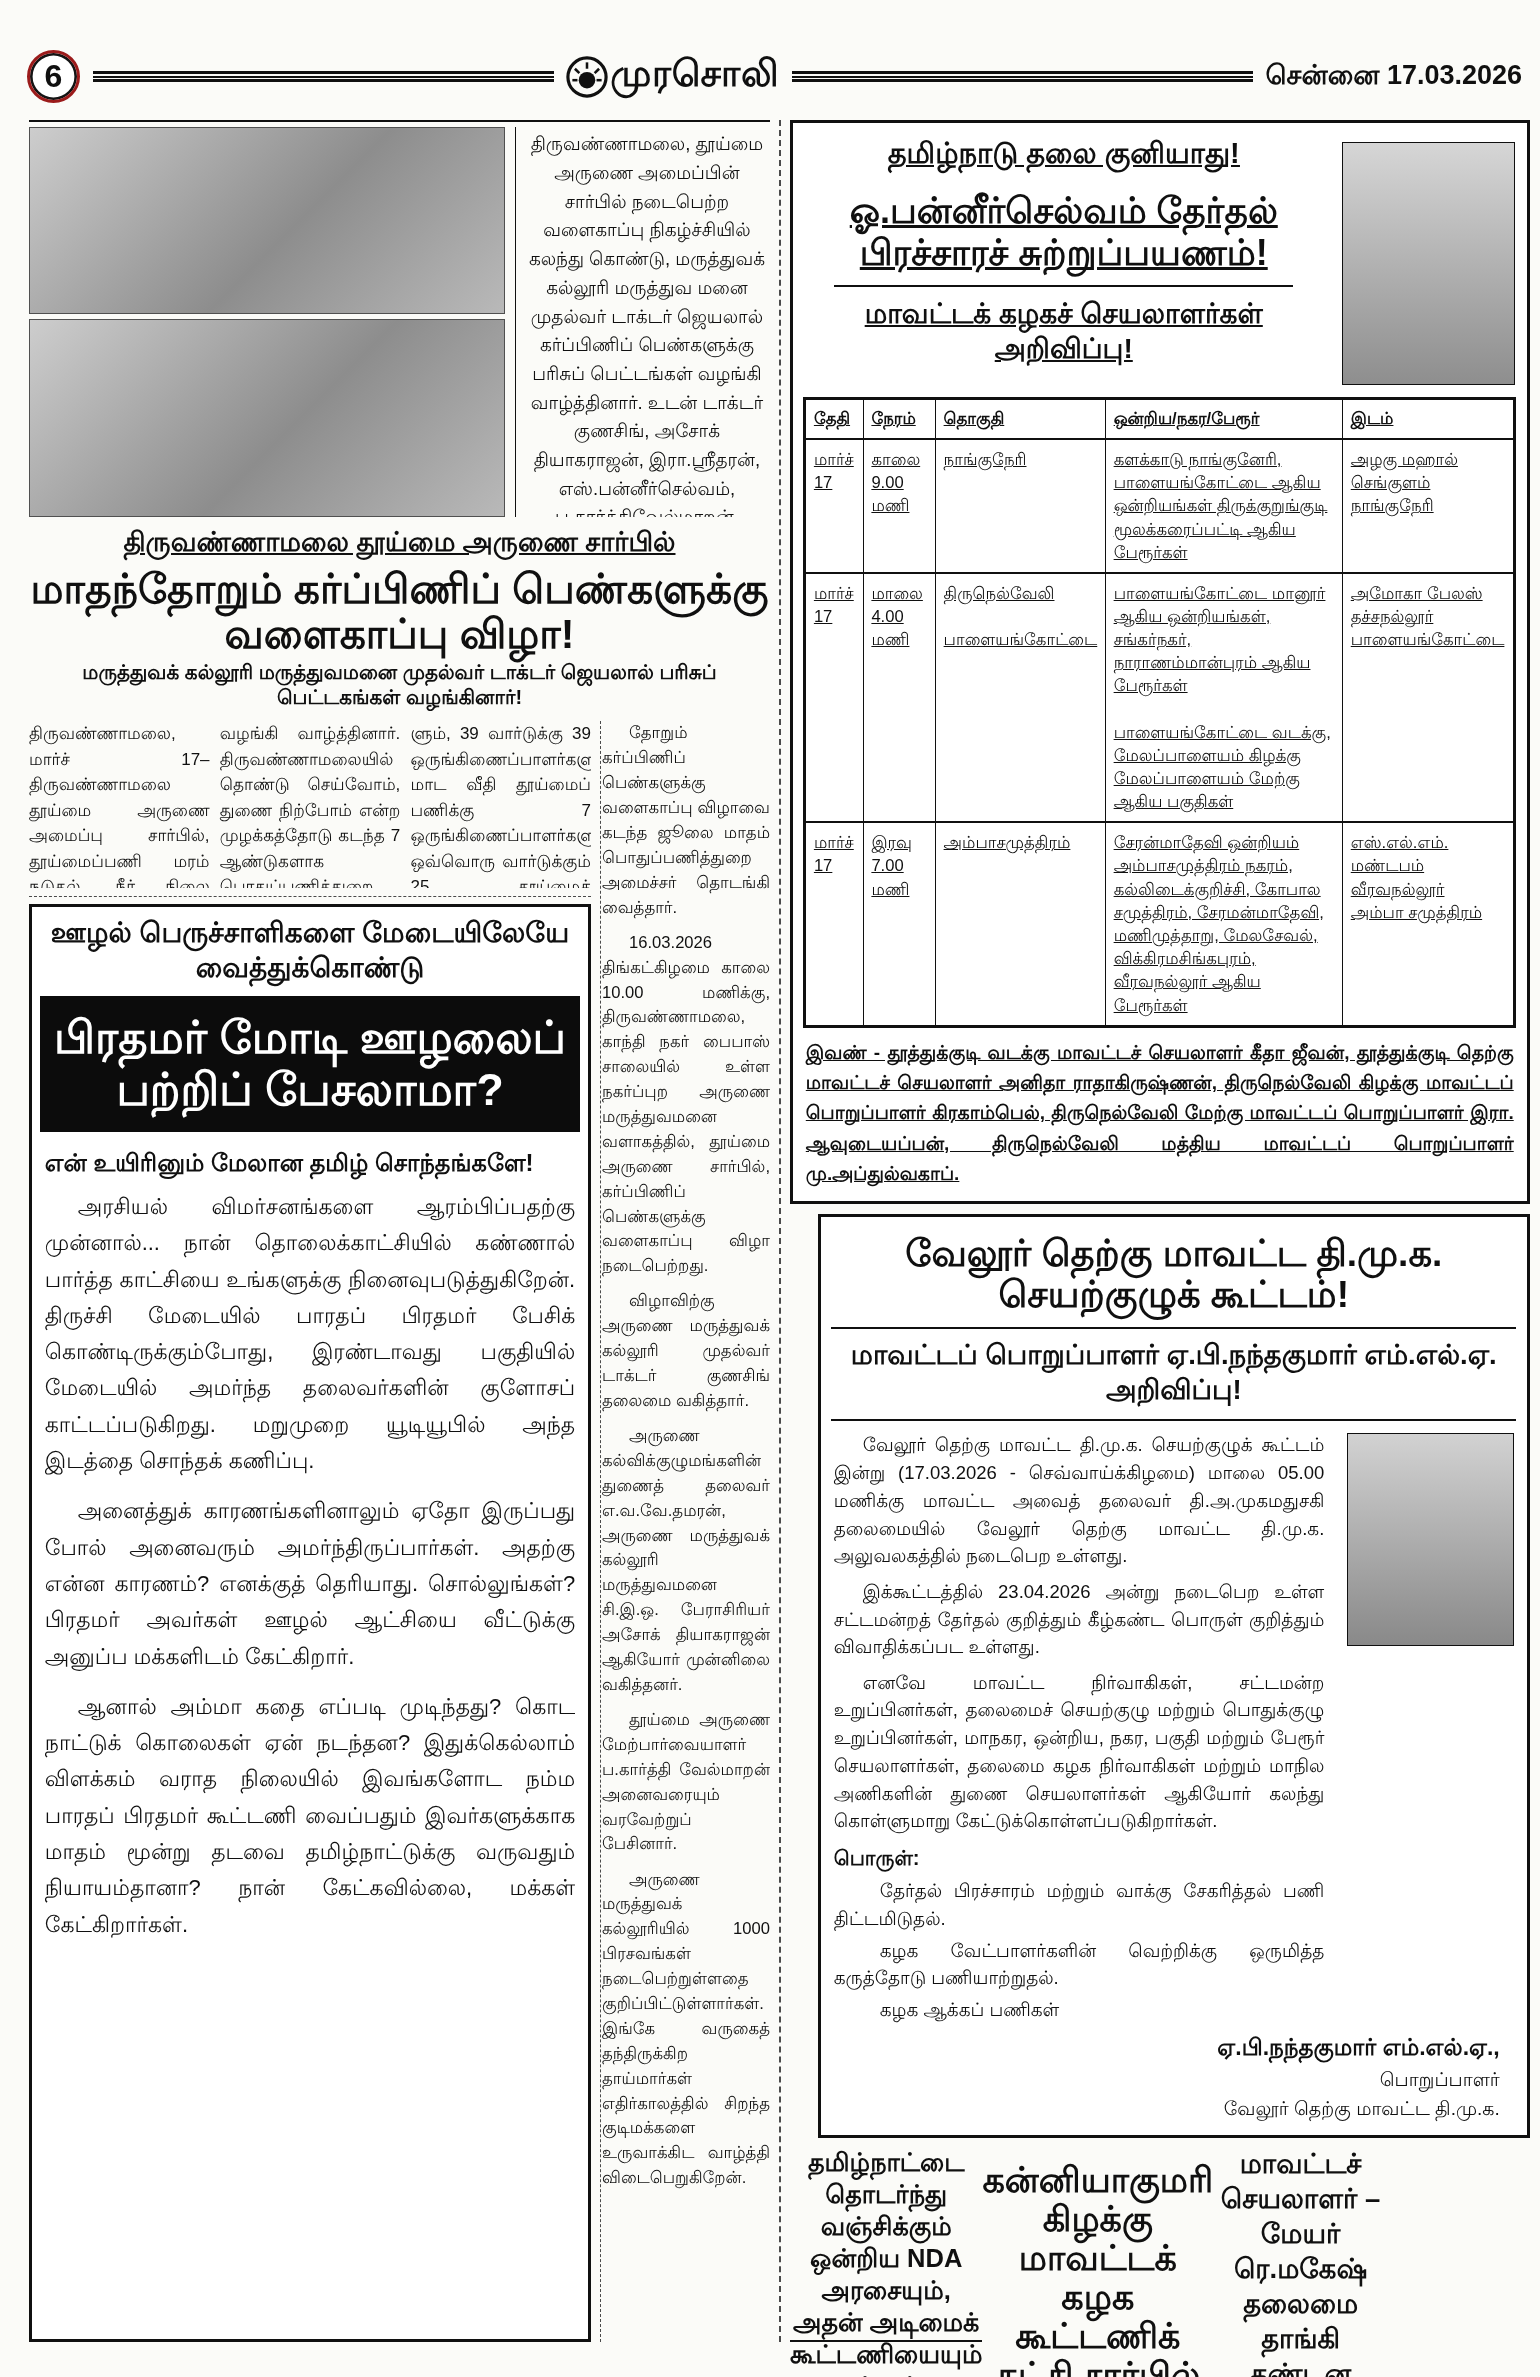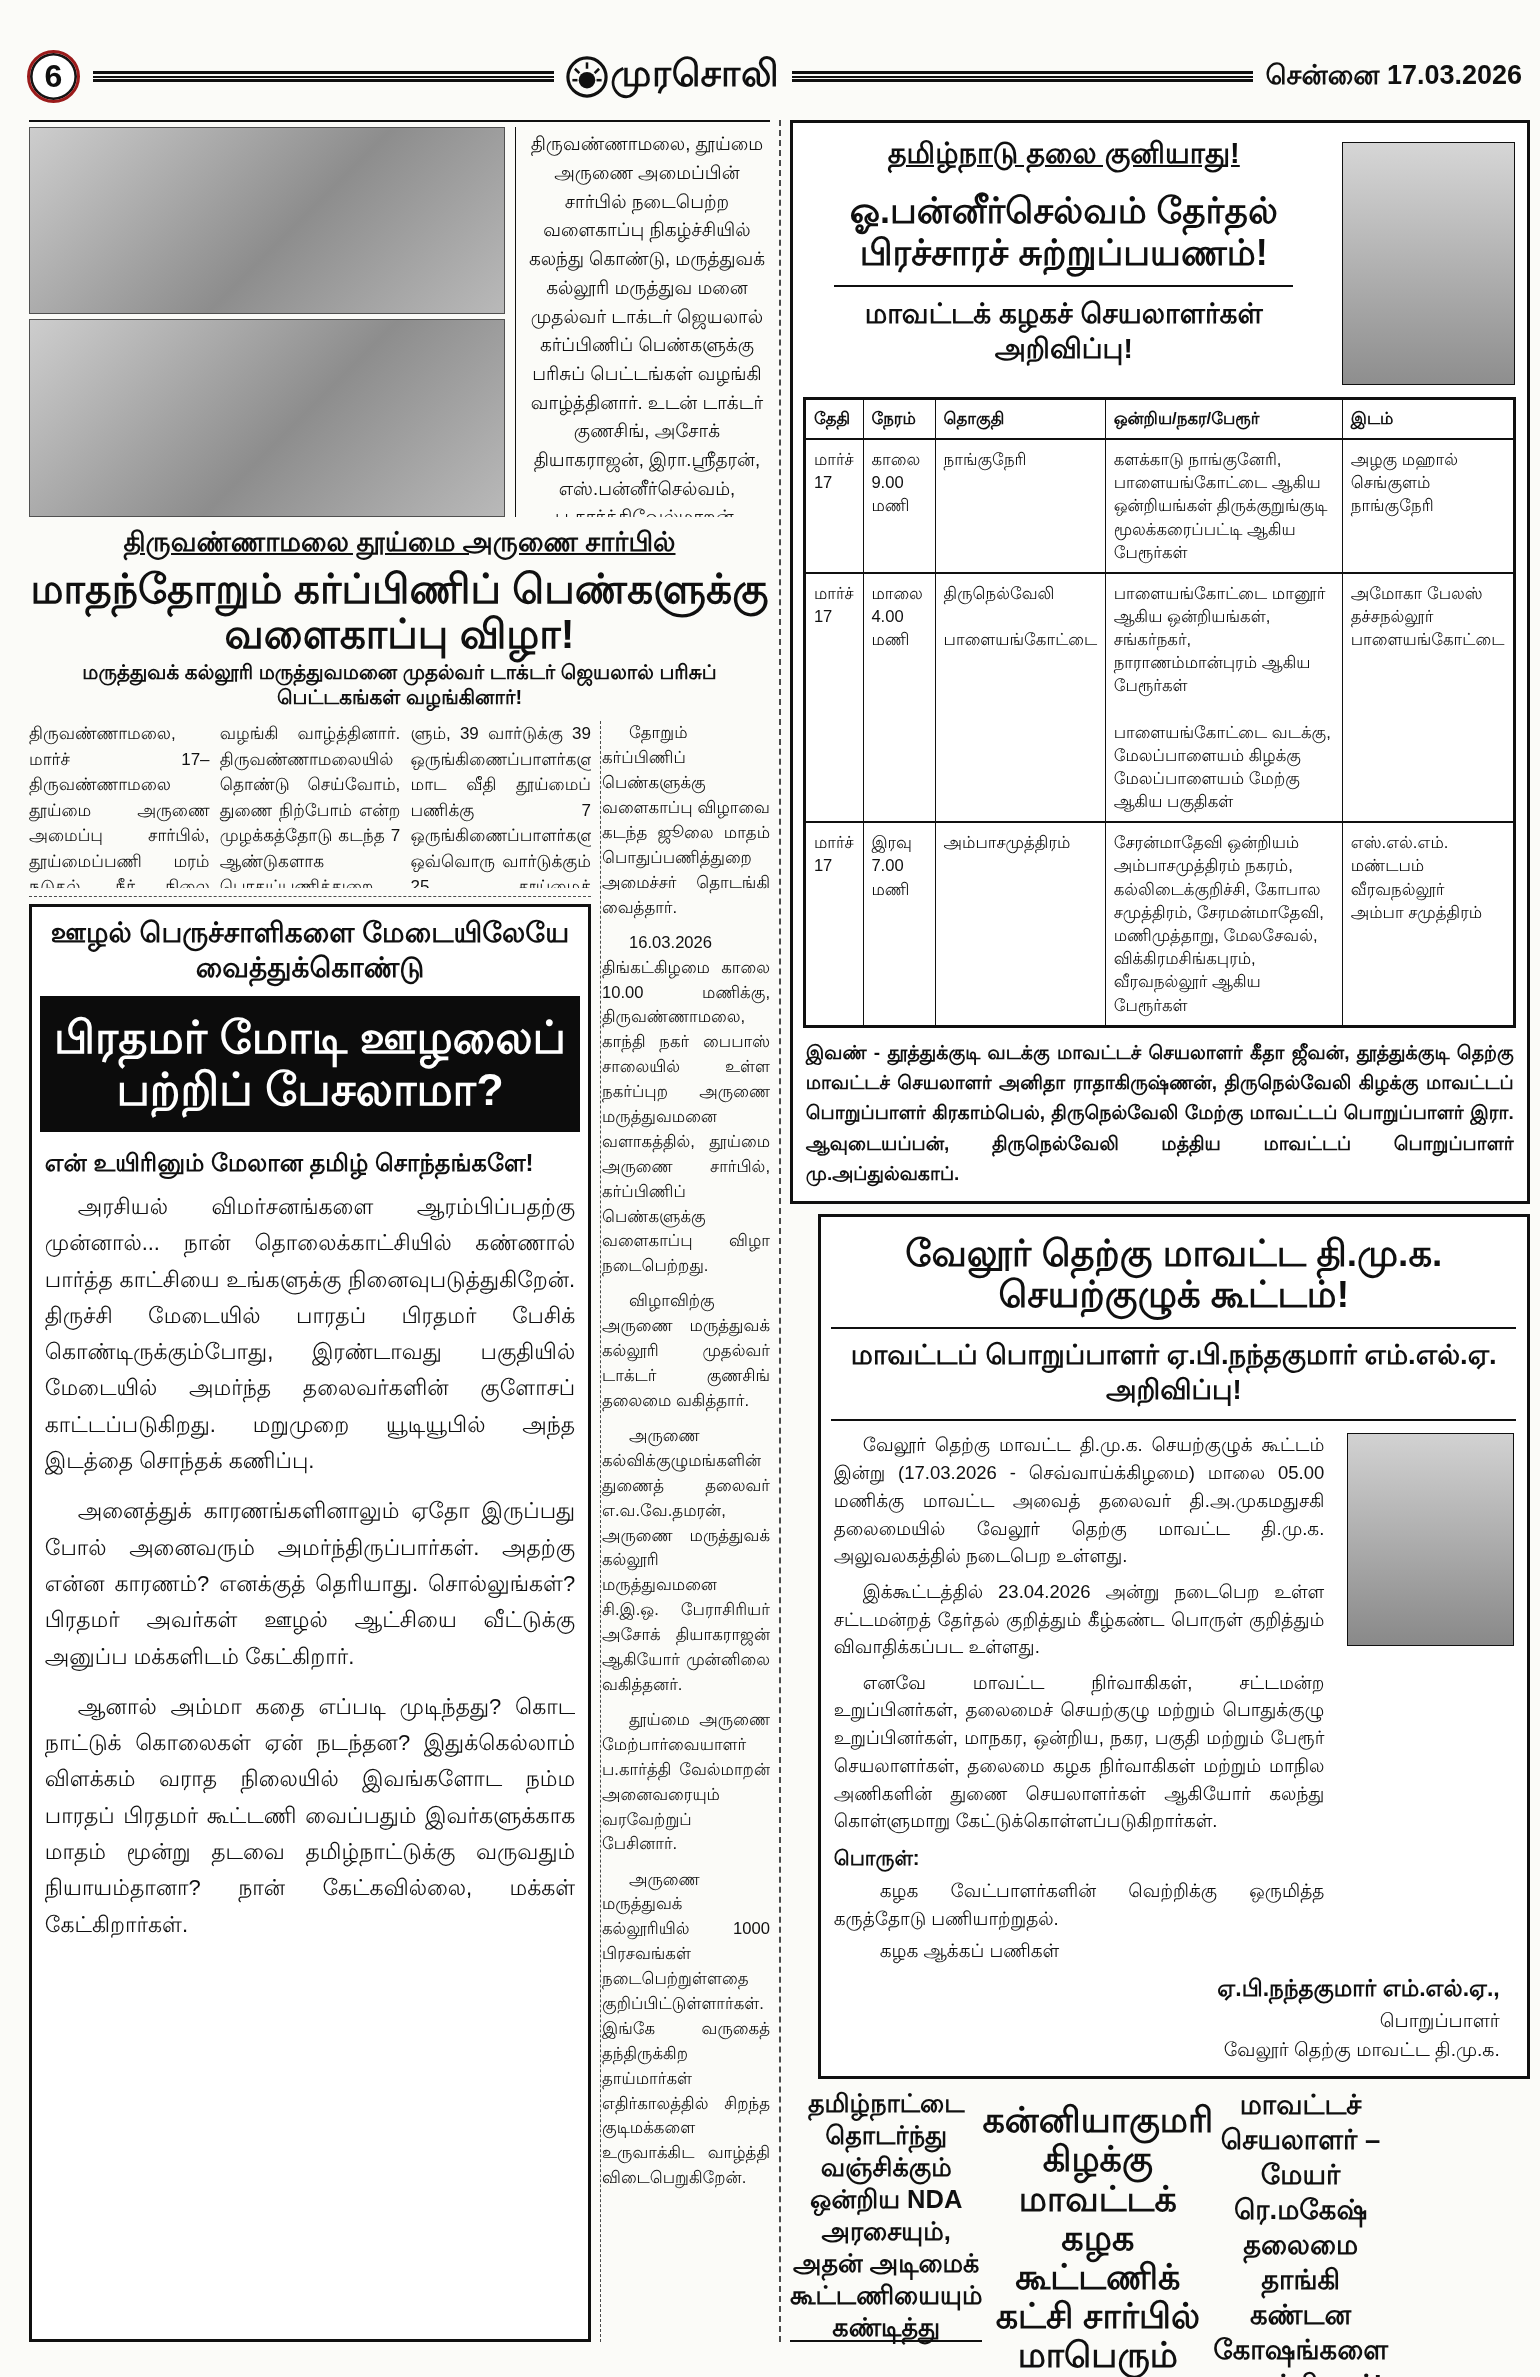--- a/index.html
+++ b/index.html
@@ -52,21 +52,21 @@
               padding:9px 11.5px;margin-left:auto;}
   .byline-name{font-size:25.5px;font-weight:bold;}
   .byline-role{font-size:20px;margin-top:5.1px;}
   .byline-photo{width:105px;height:131px;border:1.3px solid #444;
                 background:linear-gradient(#c4c4c4,#7f7f7f);}
   
   .cont-col{flex:1;border-left:1.9px dashed #4a4a4a;margin-left:9px;padding-left:1px;
             font-size:16.6px;line-height:1.5;text-align:justify;overflow:hidden;min-width:0;}
   .cont-col p{margin:0 0 10.2px;text-indent:27px;}
   
-  .ops-box{border:3.2px solid #101010;padding:6.4px 10.2px;background:#fff;}
+  .ops-box{border:3.2px solid #101010;padding:6.4px 10.2px;background:#fff;text-decoration:underline;}
   .ops-top{position:relative;min-height:255px;padding-right:192px;text-align:center;}
   .ops-kicker{font-size:29px;font-weight:bold;text-decoration:underline;margin-top:7.7px;}
   .ops-headline{font-size:36px;font-weight:bold;margin:16.6px 0 11.5px;line-height:1.15;}
   .ops-sep{border-top:2.6px solid #101010;width:88%;margin:0 auto;}
   .ops-subhead{font-size:28px;font-weight:bold;margin:11.5px 0 6.4px;}
   .ops-photo{position:absolute;right:1.3px;top:5.1px;width:171px;height:241px;border:1.9px solid #101010;
              background:linear-gradient(#d6d6d6,#8e8e8e);}
   table.ops{width:100%;border-collapse:collapse;border:3.2px solid #101010;font-size:16.6px;line-height:1.4;margin-top:5.1px;}
   table.ops th{font-weight:bold;text-align:left;}
   table.ops th,table.ops td{border-left:1.3px solid #101010;border-right:1.3px solid #101010;
@@ -238,20 +238,21 @@
         <div class="v-subhead">மாவட்டப் பொறுப்பாளர் ஏ.பி.நந்தகுமார் எம்.எல்.ஏ. அறிவிப்பு!</div>
         <div class="v-body">
           <div class="v-photo"></div>
           <div>
               <p>வேலூர் தெற்கு மாவட்ட தி.மு.க. செயற்குழுக் கூட்டம் இன்று (17.03.2026 - செவ்வாய்க்கிழமை) மாலை 05.00 மணிக்கு மாவட்ட அவைத் தலைவர் தி.அ.முகமதுசகி தலைமையில் வேலூர் தெற்கு மாவட்ட தி.மு.க. அலுவலகத்தில் நடைபெற உள்ளது.</p>
               <p>இக்கூட்டத்தில் 23.04.2026 அன்று நடைபெற உள்ள சட்டமன்றத் தேர்தல் குறித்தும் கீழ்கண்ட பொருள் குறித்தும் விவாதிக்கப்பட உள்ளது.</p>
               <p>எனவே மாவட்ட நிர்வாகிகள், சட்டமன்ற உறுப்பினர்கள், தலைமைச் செயற்குழு மற்றும் பொதுக்குழு உறுப்பினர்கள், மாநகர, ஒன்றிய, நகர, பகுதி மற்றும் பேரூர் செயலாளர்கள், தலைமை கழக நிர்வாகிகள் மற்றும் மாநில அணிகளின் துணை செயலாளர்கள் ஆகியோர் கலந்து கொள்ளுமாறு கேட்டுக்கொள்ளப்படுகிறார்கள்.</p>
             </div>
           <div class="v-agenda-label">பொருள்:</div>
           <div class="v-agenda">
+              <p>தேர்தல் பிரச்சாரம் மற்றும் வாக்கு சேகரித்தல் பணி திட்டமிடுதல்.</p>
               <p>கழக வேட்பாளர்களின் வெற்றிக்கு ஒருமித்த கருத்தோடு பணியாற்றுதல்.</p>
               <p>கழக ஆக்கப் பணிகள்</p>
             </div>
         </div>
         <div class="v-sign">
           <div class="v-sign-name">ஏ.பி.நந்தகுமார் எம்.எல்.ஏ.,</div>
           <div class="v-sign-line">பொறுப்பாளர்</div>
           <div class="v-sign-line">வேலூர் தெற்கு மாவட்ட தி.மு.க.</div>
         </div>
       </section>

